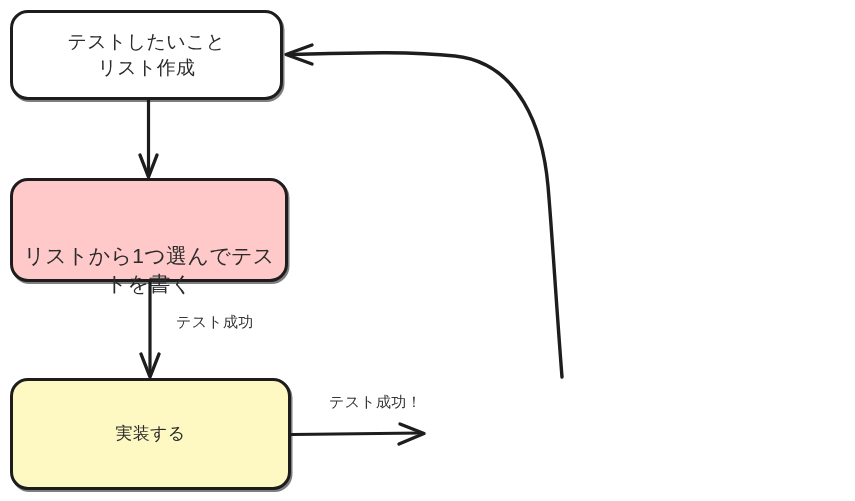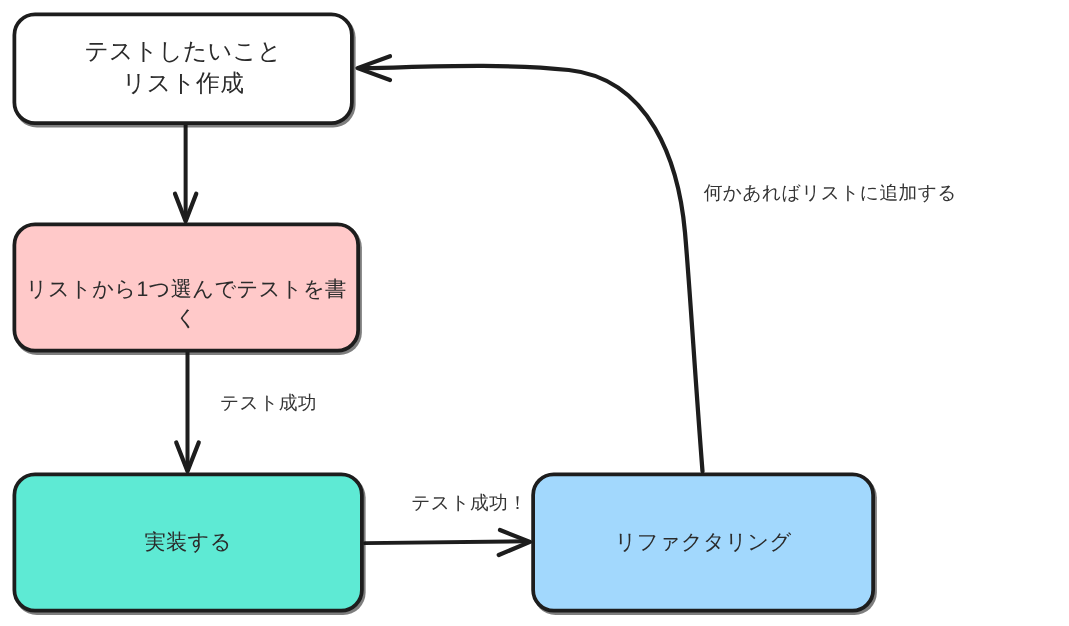--- a/index.html
+++ b/index.html
@@ -27,24 +27,24 @@
   }
   #node-list{
     left:10px;top:10px;width:273px;height:90px;
     background:#ffffff;align-items:center;
   }
   #node-list .label{font-size:19px;}
   #node-write{
     left:10px;top:178px;width:278px;height:104px;
     background:#ffc9c9;align-items:flex-start;
   }
-  #node-write .label{font-size:17px;padding-top:40px;}
+  #node-write .label{font-size:21px;padding-top:40px;margin-top:21px;}
   #node-impl{
     left:10px;top:378px;width:281px;height:112px;
-    background:#5eead4;align-items:center;
+    background:#fef9c3;align-items:center;
   }
   #node-impl .label{font-size:17px;}
   #node-refactor{
     left:425px;top:378px;width:275px;height:112px;
     background:#a2d8fd;align-items:center;
   }
   #node-refactor .label{font-size:17px;}
   .edge-label{
     position:absolute;
     font-size:15px;
@@ -94,23 +94,19 @@
   </div>
 
   <div class="node" id="node-write">
     <span class="label">リストから1つ選んでテストを書く</span>
   </div>
 
   <div class="node" id="node-impl">
     <span class="label">実装する</span>
   </div>
 
-  <div class="node" id="node-refactor">
-    <span class="label">リファクタリング</span>
-  </div>
 
   <div class="edge-label" id="label-fail">テスト成功</div>
 
   <div class="edge-label" id="label-pass">テスト成功！</div>
 
-  <div class="edge-label" id="label-append">何かあればリストに追加する</div>
 
 </div>
 
 </body></html>

